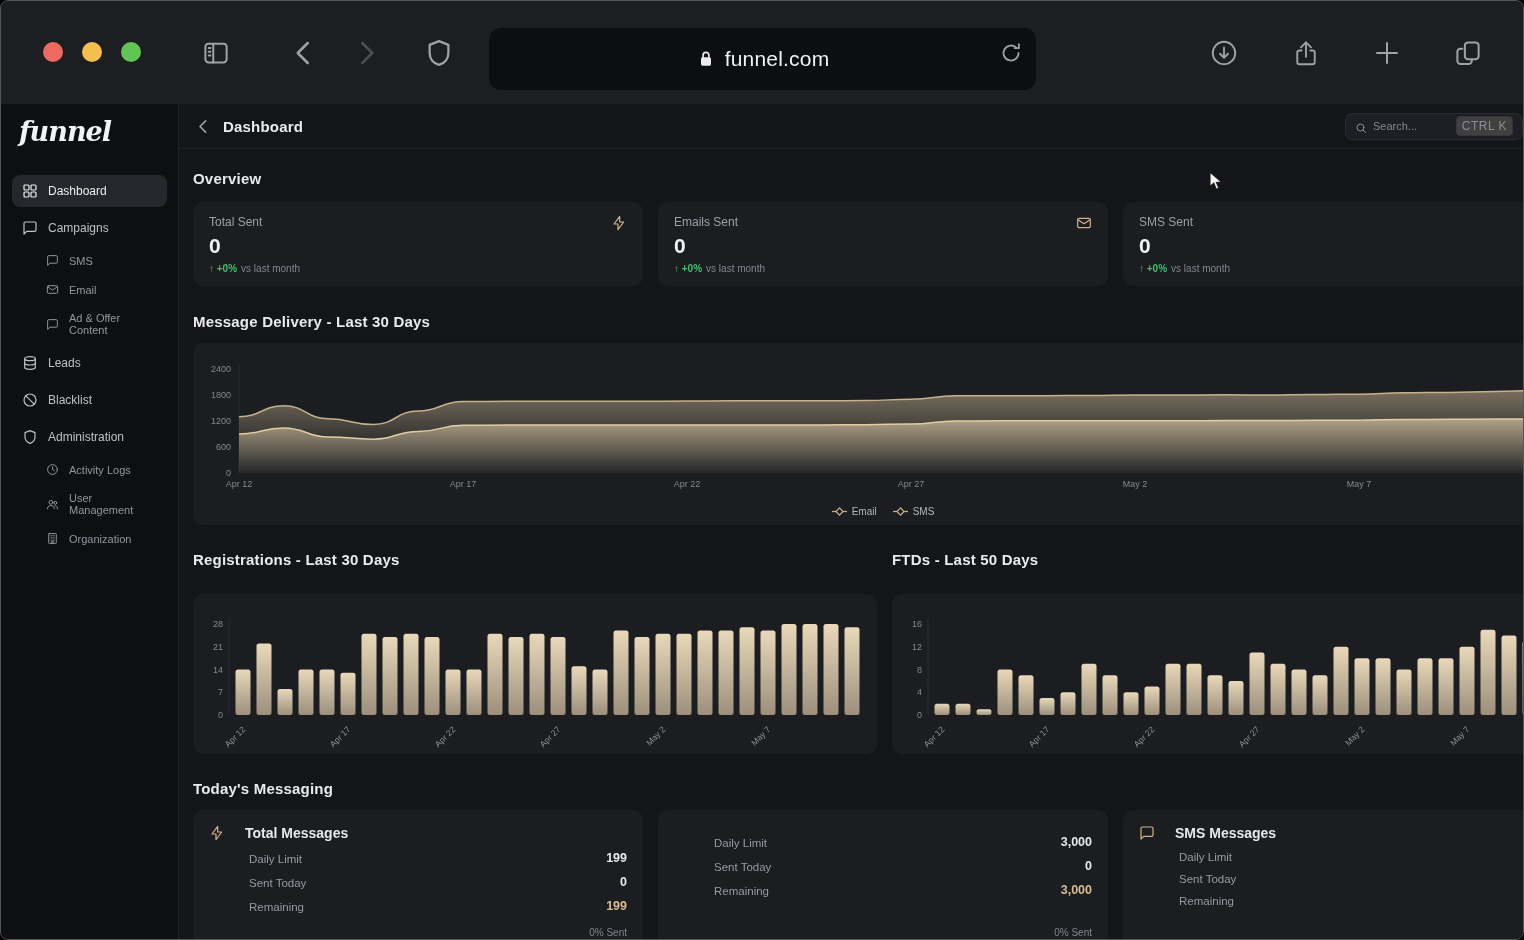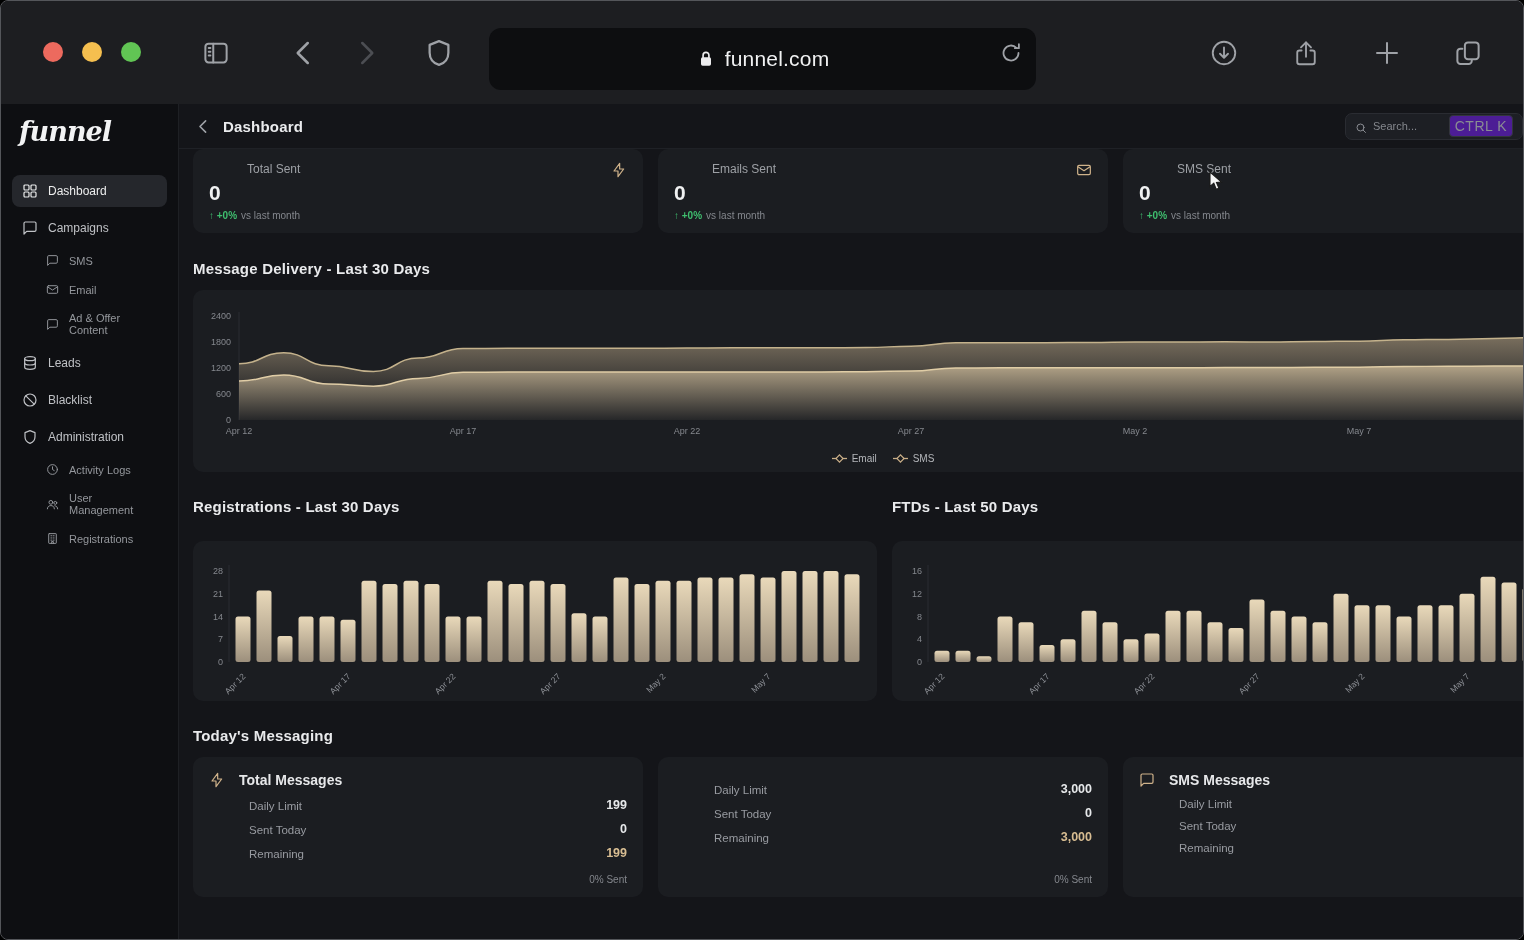--- a/index.html
+++ b/index.html
@@ -46,53 +46,53 @@
   .back-ch { width:17px; height:17px; color:#9fa2a7; }
   .back-ch svg{width:100%;height:100%;}
   .page-title { margin-left:11px; font-size:15px; font-weight:700; color:#eaebed; letter-spacing:.2px; }
   .search { margin-left:auto; margin-right:-16px; width:178px; height:27px; background:#1d1f24;
             border:1px solid #2a2c32; border-radius:7px; display:flex; align-items:center; padding:0 9px; gap:6px; }
   .search .sicon { width:12px; height:12px; color:#8a8d93; flex:none; }
   .search .sicon svg{width:100%;height:100%;}
   .search input { flex:1; min-width:10px; background:transparent; border:none; outline:none;
                   color:#cfd1d4; font-size:11px; font-family:Liberation Sans, sans-serif; }
   .search input::placeholder { color:#84878d; }
-  .kbd { font-size:14px; color:#8a8d93; border:1px solid #33363c; background:#4c1d95;
+  .kbd { font-size:12px; color:#8a8d93; border:1px solid #33363c; background:#404040;
          border-radius:4px; padding:2px 5px; letter-spacing:.5px; white-space:nowrap; }
 
   .content { padding:0 0 0 14px; }
   .sec-h { font-size:15px; font-weight:700; color:#e9eaec; letter-spacing:.2px; }
   .h-overview { margin:21px 0 15px; }
   .h-delivery { margin:27px 0 0; }
   .dual-heads { display:flex; margin:26px 0 4px; }
   .dual-heads .h1 { width:699px; }
   .h-today { margin:26px 0 0; }
 
   .cards-grid { display:grid; grid-template-columns:repeat(3,450px); gap:15px; }
   .card { background:#1b1d21; border-radius:10px; }
   .stat-card { position:relative; height:84px; padding:13px 16px; }
-  .stat-label { font-size:12px; color:#9da0a5;margin-left:38px; }
+  .stat-label { font-size:12px; color:#9da0a5; }
   .stat-value { font-size:21px; font-weight:700; color:#f0f1f2; margin-top:5px; }
   .stat-delta { font-size:10px; margin-top:5px; }
   .stat-delta .up { color:#3fbf6f; font-weight:700; }
   .stat-delta .note { color:#84878d; margin-left:4px; }
   .stat-icon { position:absolute; top:13px; right:16px; width:16px; height:16px; color:#cfb28a; }
   .stat-icon svg{width:100%;height:100%;}
 
   .chart-card { margin-top:13px; padding-top:8px; }
   .chart-card.big { width:1380px; height:182px; }
   .chart-card.small { width:684px; height:160px; padding-top:6px; }
   .charts-row { display:flex; gap:15px; margin-top:13px; }
   .legend { display:flex; justify-content:center; gap:16px; align-items:center; margin-top:1px; }
   .legend-item { display:flex; align-items:center; gap:5px; font-size:10px; color:#b4b6ba; }
   svg text { font-family:"Liberation Sans", sans-serif; }
 
   .today-grid { margin-top:13px; }
   .today-card { position:relative; height:140px; padding:15px 16px; }
-  .tc-head { display:flex; align-items:center; gap:14px; }
+  .tc-head { display:flex; align-items:center; gap:20px; }
   .tc-icon { width:16px; height:16px; color:#cfb28a; flex:none; }
   .tc-icon svg{width:100%;height:100%;}
   .tc-title { font-size:14px; font-weight:700; color:#e7e8ea; }
   .tc-row { display:flex; justify-content:space-between; align-items:flex-end; margin-top:10px;margin-left:40px; }
   .tc-label { font-size:11.5px; color:#989ba1; }
   .tc-value { font-size:12.5px; font-weight:700; color:#e6e8ea; }
   .tc-value.gold { color:#d8bd92; }
   .tc-footer { position:absolute; right:16px; bottom:12px; font-size:10px; color:#84878d; }
 
   .cursor { position:absolute; left:1207px; top:170px; width:17px; height:20px; z-index:50; pointer-events:none; }
@@ -266,21 +266,21 @@
             </span>
             <span>User Management</span>
           </div>
           <div class="nav-item sub">
             <span class="nicon">
               <svg viewBox="0 0 24 24" fill="none" stroke="currentColor" stroke-width="1.8" stroke-linecap="round" stroke-linejoin="round">
                 <rect x="5" y="3" width="14" height="18" rx="1"></rect>
                 <path d="M9 7h2M13.5 7h1.5M9 11h2M13.5 11h1.5M9 15h2M13.5 15h1.5M10.5 21v-3.5h3V21"></path>
               </svg>
             </span>
-            <span>Registrations</span>
+            <span>Organization</span>
           </div>
         </div>
     </div>
 
     <div class="main">
       <div class="main-header">
         <span class="back-ch"><svg viewBox="0 0 24 24" fill="none" stroke="currentColor" stroke-width="2.2" stroke-linecap="round" stroke-linejoin="round">
               <path d="M15 4l-8 8 8 8"></path>
             </svg></span>
         <span class="page-title">Dashboard</span>
@@ -288,20 +288,21 @@
           <span class="sicon"><svg viewBox="0 0 24 24" fill="none" stroke="currentColor" stroke-width="2" stroke-linecap="round" stroke-linejoin="round">
                 <circle cx="11" cy="11" r="7"></circle>
                 <path d="M16.3 16.3L21 21"></path>
               </svg></span>
           <input type="text" placeholder="Search..." style="">
           <span class="kbd">CTRL K</span>
         </div>
       </div>
 
       <div class="content">
+        <div class="sec-h h-overview">Overview</div>
         <div class="cards-grid" id="overview-cards">
             <div class="card stat-card">
               <div class="stat-label">Total Sent</div>
               <div class="stat-value">0</div>
               <div class="stat-delta"><span class="up">↑ +0%</span><span class="note">vs last month</span></div>
               <span class="stat-icon"><svg viewBox="0 0 24 24" fill="none" stroke="currentColor" stroke-width="1.8" stroke-linecap="round" stroke-linejoin="round">
                   <path d="M13 2L4.5 13.5h6L10.5 22 19 10.5h-6z"></path>
                 </svg></span>
             </div>
             <div class="card stat-card">

